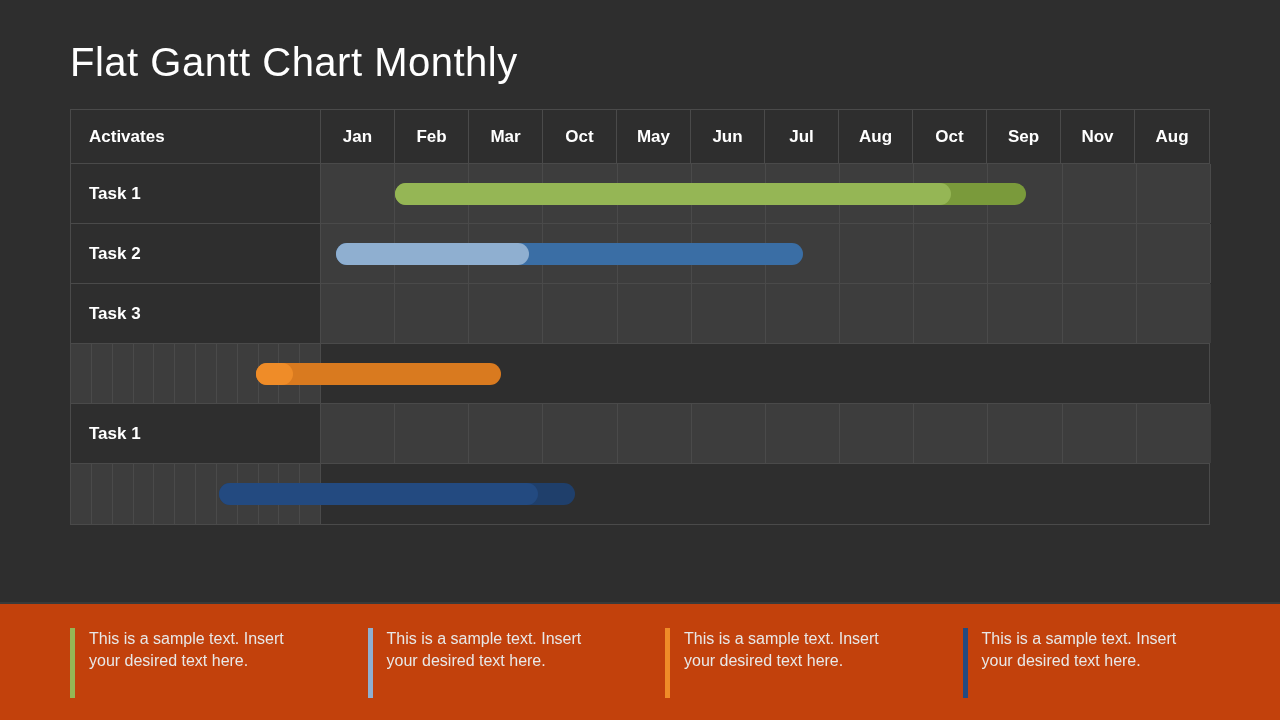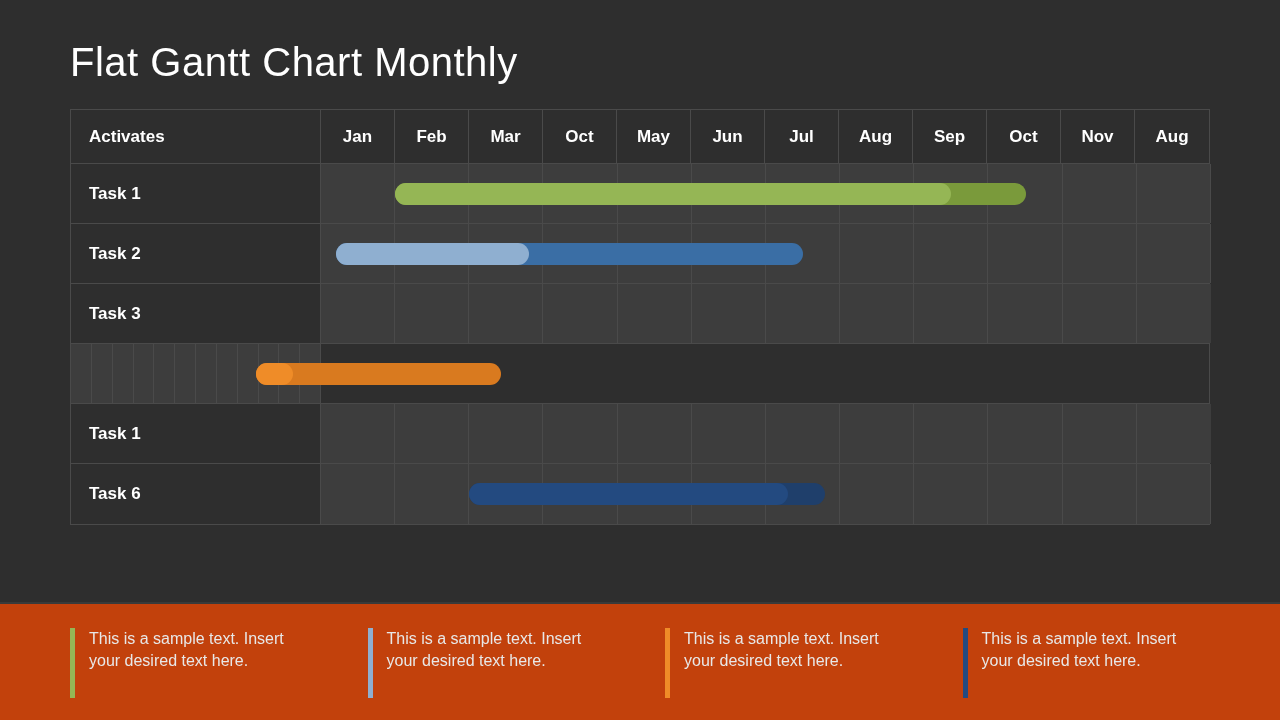--- a/index.html
+++ b/index.html
@@ -121,22 +121,22 @@
     <div class="gantt-header">
       <div class="col-tasks">Activates</div>
       <div class="month">Jan</div>
       <div class="month">Feb</div>
       <div class="month">Mar</div>
       <div class="month">Oct</div>
       <div class="month">May</div>
       <div class="month">Jun</div>
       <div class="month">Jul</div>
       <div class="month">Aug</div>
+      <div class="month">Oct</div>
       <div class="month">Sep</div>
-      <div class="month">Oct</div>
       <div class="month">Nov</div>
       <div class="month">Aug</div>
     </div>
 
     <div id="gantt-body">
         <div class="gantt-row">
           <div class="task-name">Task 1</div>
           <div class="timeline">
             <div class="cell"></div>
             <div class="cell"></div>
@@ -225,21 +225,20 @@
             <div class="cell"></div>
             <div class="cell"></div>
             <div class="cell"></div>
             <div class="cell"></div>
             <div class="cell"></div>
             <div class="cell"></div>
             <div class="cell"></div>
           </div>
         </div>
         <div class="gantt-row">
-          <div class="task-name">Task 6</div>
           <div class="timeline">
             <div class="cell"></div>
             <div class="cell"></div>
             <div class="cell"></div>
             <div class="cell"></div>
             <div class="cell"></div>
             <div class="cell"></div>
             <div class="cell"></div>
             <div class="cell"></div>
             <div class="cell"></div>

